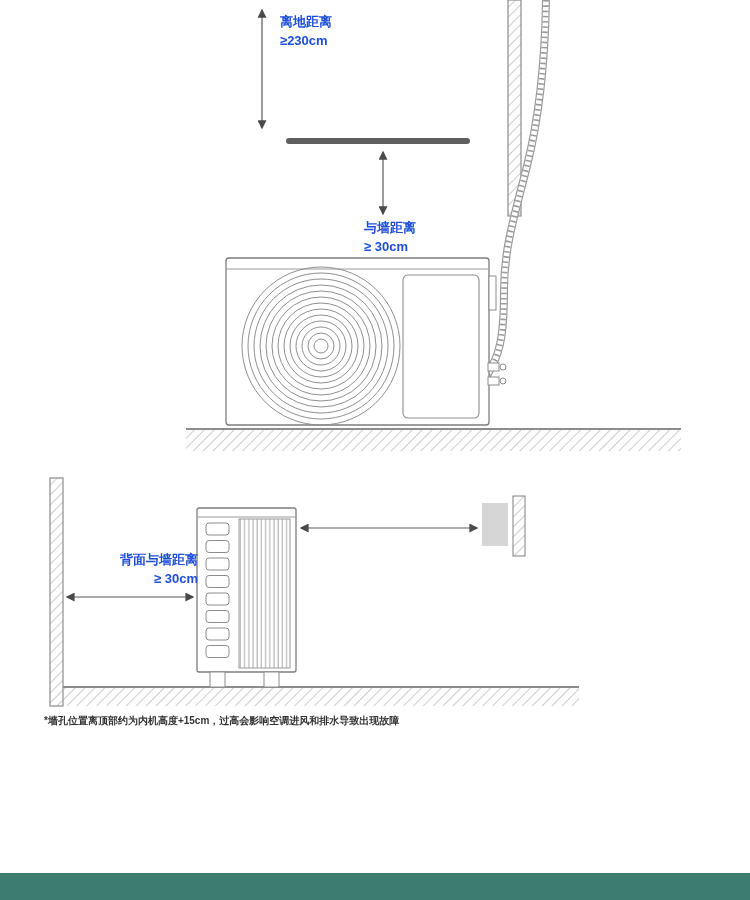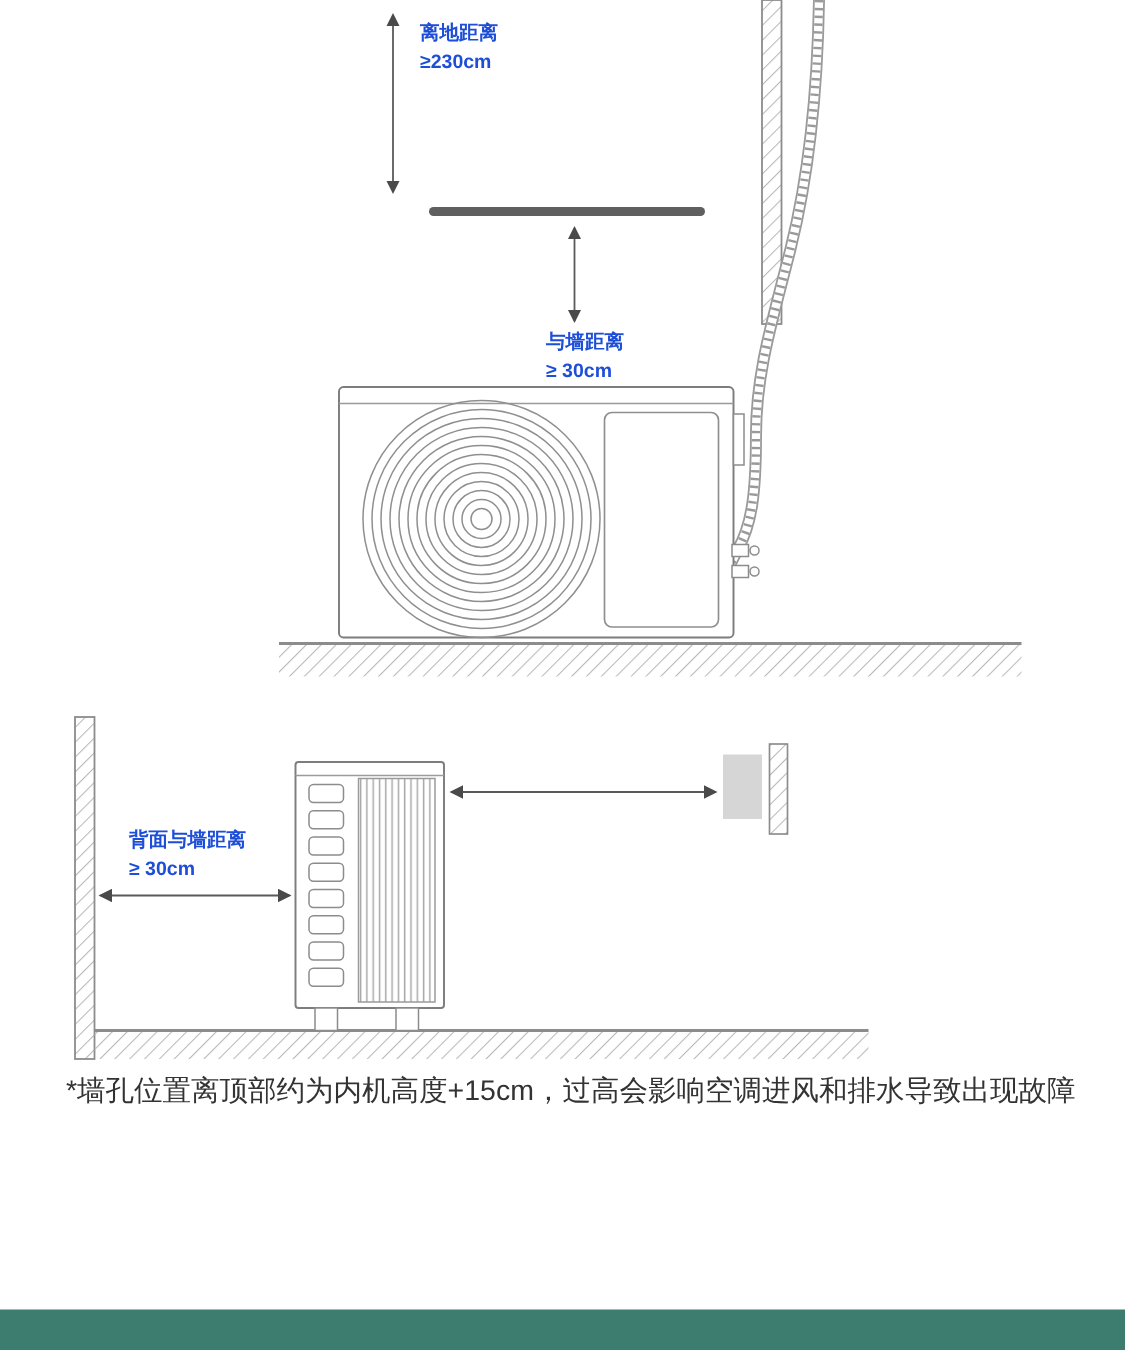--- a/index.html
+++ b/index.html
@@ -13,26 +13,26 @@
   }
   .art{position:absolute;left:0;top:0;}
   .lbl{
     position:absolute;
     font-size:13px;
     line-height:1.45;
     font-weight:600;
     color:#1d4ed8;
     white-space:nowrap;
   }
-  .lbl.center{text-align:left;}
+  .lbl.center{text-align:right;}
   .note{
     position:absolute;
     left:44px;
-    font-size:19px;
-    font-weight:400;
+    font-size:10px;
+    font-weight:700;
     color:#333333;
     white-space:nowrap;
   }
   .footer-bar{
     position:absolute;
     left:0;bottom:0;
     width:750px;height:27px;
     background:#3c7d6f;
   }
 </style>

